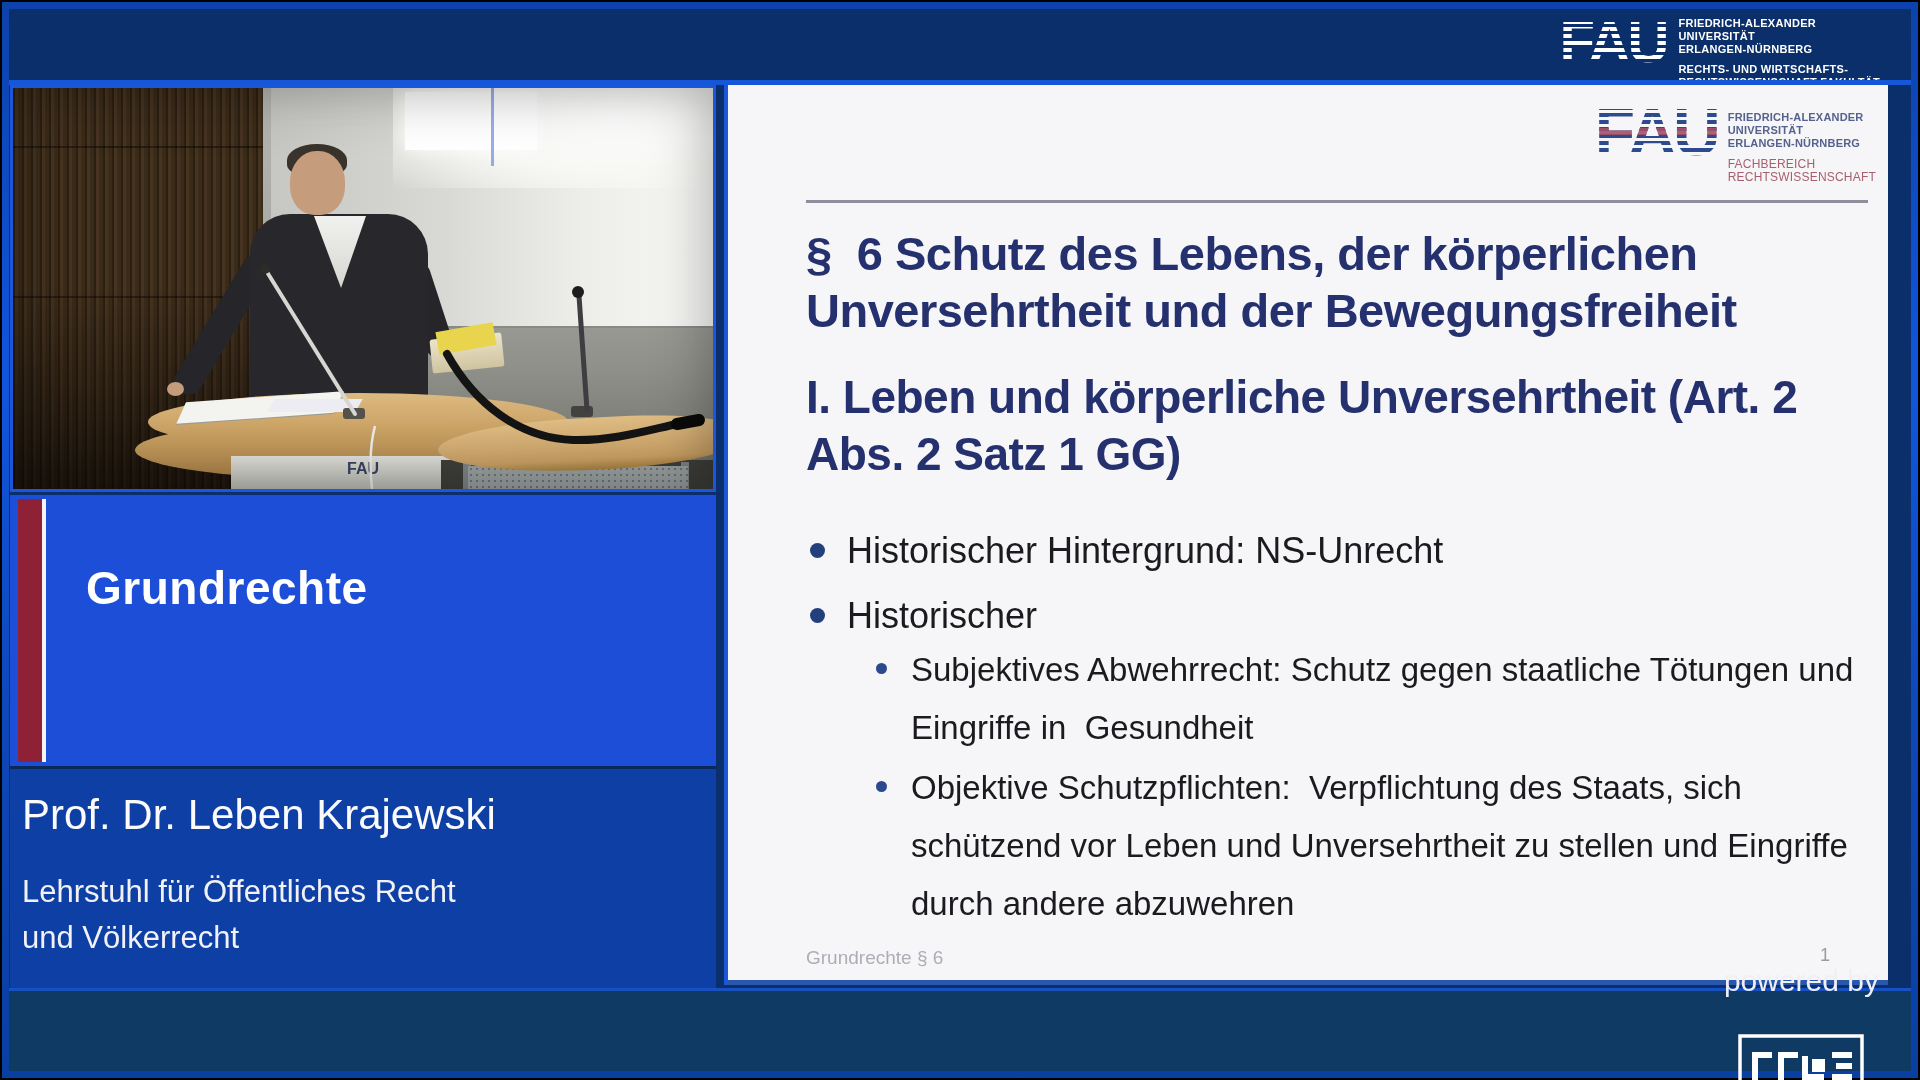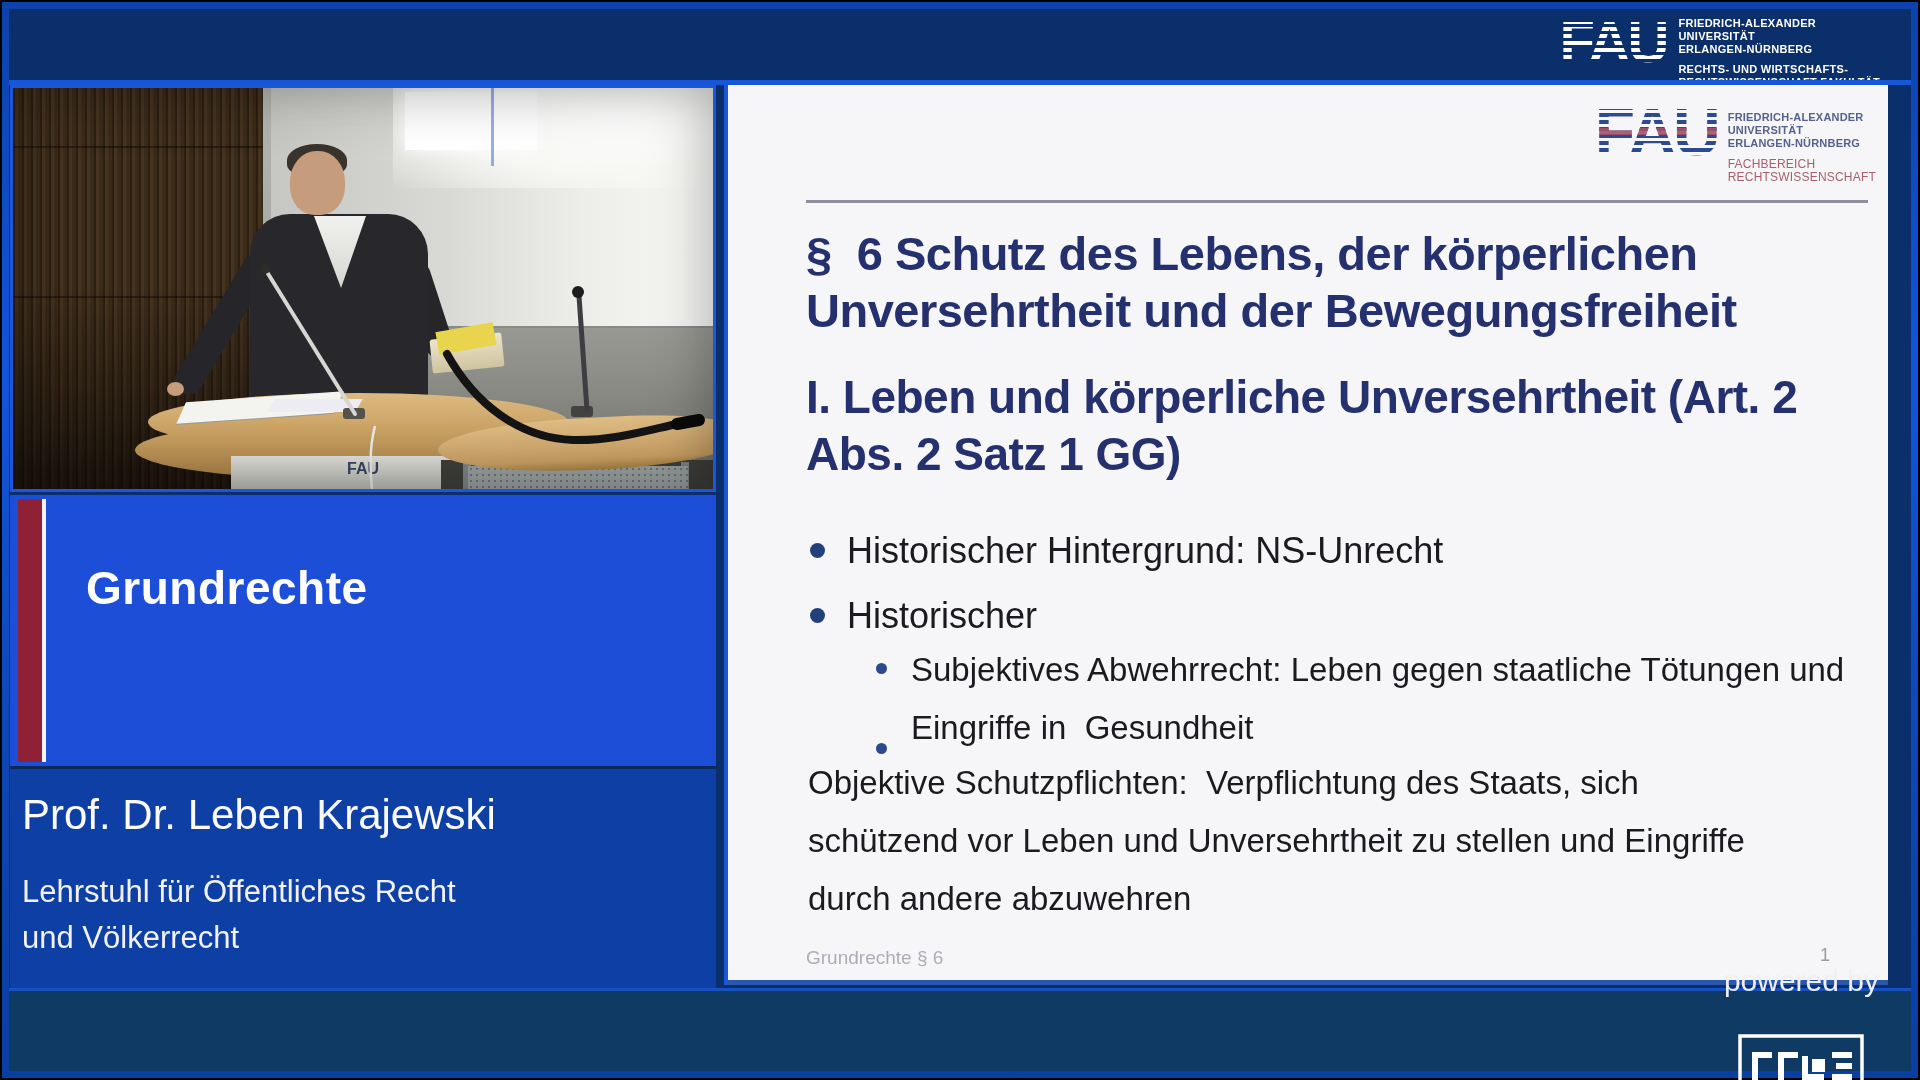--- a/index.html
+++ b/index.html
@@ -85,21 +85,21 @@
   .sl-dept{color:#a85f6b;font-size:12px;font-weight:normal;line-height:13px;letter-spacing:.2px;margin-top:8px;}
   .rule{position:absolute;left:78px;top:115px;width:1062px;height:3px;background:#8e8e9c;}
   .s-title{position:absolute;left:78px;top:140px;width:1080px;color:#25316e;font-size:47px;font-weight:bold;line-height:57px;letter-spacing:-.5px;}
   .s-sub{position:absolute;left:78px;top:284px;width:1080px;color:#25316e;font-size:46px;font-weight:bold;line-height:57px;letter-spacing:-.5px;}
   .bullet{position:absolute;left:80px;right:16px;display:flex;align-items:flex-start;color:#1b1b1f;}
   .b-l1{font-size:36px;line-height:60px;}
   .b-l2{font-size:33px;line-height:58px;}
   .dot{flex:0 0 auto;border-radius:50%;background:#23407c;}
   .dot-l1{width:15px;height:15px;margin:22px 22px 0 2px;}
   .dot-l2{width:11px;height:11px;margin:22px 24px 0 68px;background:#2a4a8c;}
-  .bl0{top:436px;} .bl1{top:501px;} .bl2{top:556px;} .bl3{top:636px;flex-direction:column;}
+  .bl0{top:436px;} .bl1{top:501px;} .bl2{top:556px;} .bl3{top:674px;}
   .slide-footer{position:absolute;left:78px;top:862px;color:#adadb6;font-size:19px;}
   .page-num{position:absolute;right:58px;top:860px;color:#9a9aa4;font-size:18px;}
   .slide-bottomline{position:absolute;left:0;right:0;bottom:0;height:5px;background:#2a57ae;}
 
   
   .bottombar{position:absolute;left:9px;right:9px;top:988px;height:83px;background:#0e3a63;border-top:3px solid #1750c0;box-sizing:border-box;}
   .pwrap{position:absolute;right:32px;top:50%;transform:translateY(-50%);display:flex;align-items:center;gap:36px;flex-direction:column;}
   .powered{color:#f0f0f4;font-size:30px;}
 </style>
 </head>
@@ -199,21 +199,21 @@
     <div class="bullet b-l1 bl0">
       <span class="dot dot-l1"></span>
       <span class="pre">Historischer Hintergrund: NS-Unrecht</span>
     </div>
     <div class="bullet b-l1 bl1">
       <span class="dot dot-l1"></span>
       <span class="pre">Historischer</span>
     </div>
     <div class="bullet b-l2 bl2">
       <span class="dot dot-l2"></span>
-      <span class="pre">Subjektives Abwehrrecht: Leben gegen staatliche Tötungen und
+      <span class="pre">Subjektives Abwehrrecht: Schutz gegen staatliche Tötungen und
 Eingriffe in  Gesundheit</span>
     </div>
     <div class="bullet b-l2 bl3">
       <span class="dot dot-l2"></span>
       <span class="pre">Objektive Schutzpflichten:  Verpflichtung des Staats, sich
 schützend vor Leben und Unversehrtheit zu stellen und Eingriffe
 durch andere abzuwehren</span>
     </div>
 
     <div class="slide-footer">Grundrechte § 6</div>

